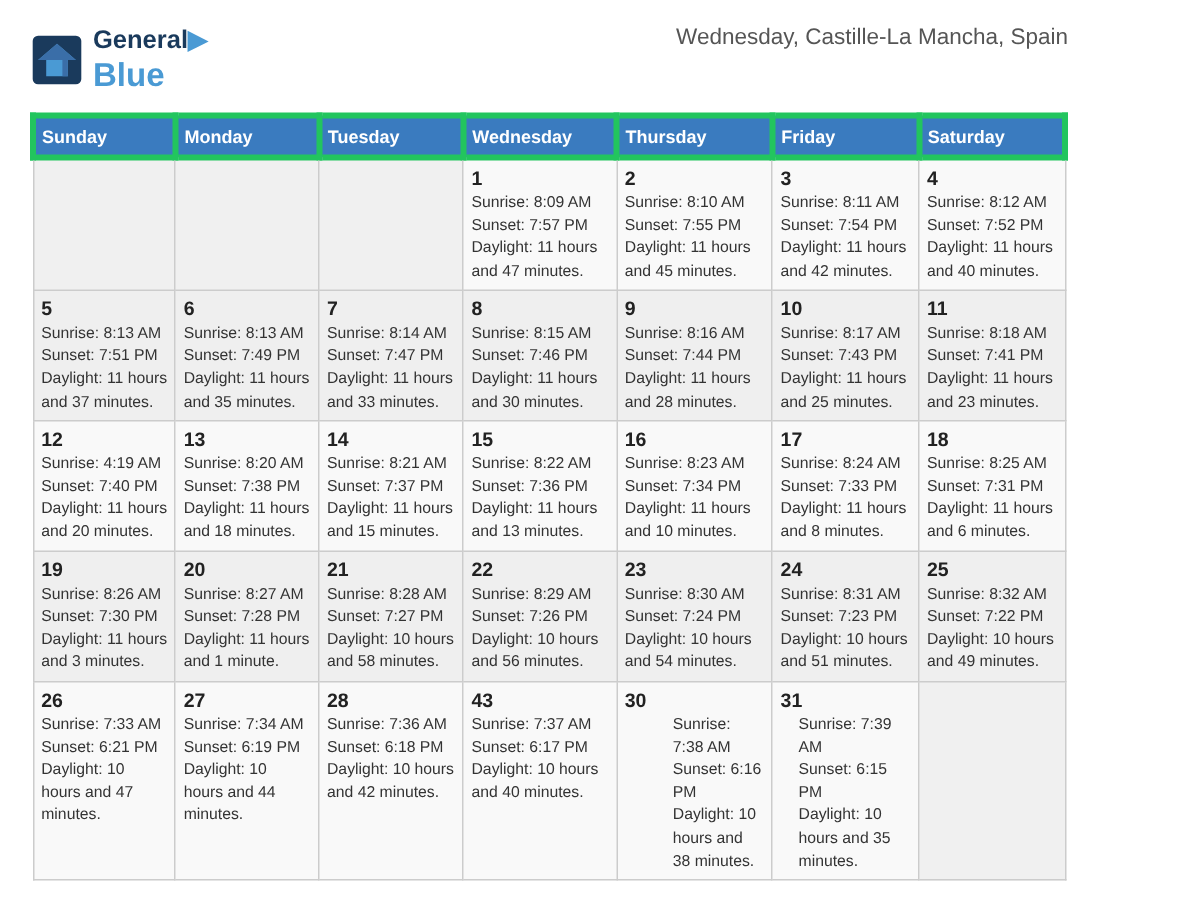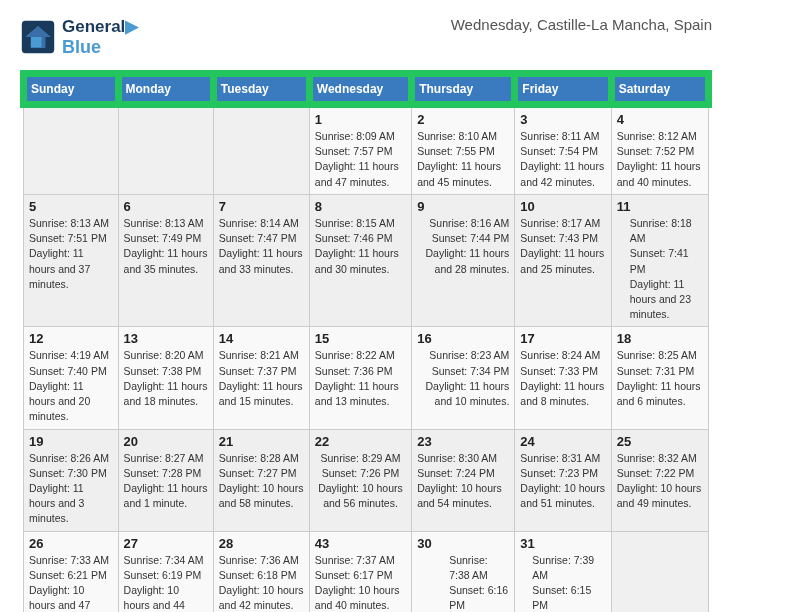--- a/index.html
+++ b/index.html
@@ -46,21 +46,21 @@
       border-collapse: collapse;
       font-size: 11px;
     }
     .calendar thead th {
       background: #3a7bbf;
       color: #fff;
       font-size: 12px;
       font-weight: bold;
       padding: 5px 4px;
       text-align: left;
-      border: 7px solid #22c55e;
+      border: 4px solid #22c55e;
     }
     .calendar tbody td {
       vertical-align: top;
       border: 1px solid #ccc;
       padding: 4px 5px;
       width: 113px;
       min-height: 80px;
       background: #fff;
     }
     .calendar tbody tr:nth-child(odd) td {
@@ -90,21 +90,21 @@
 <div class="container">
   <div class="header">
     <div class="logo">
       <svg class="logo-icon" viewBox="0 0 40 40">
         <rect x="2" y="2" width="36" height="36" rx="4" fill="#1a3a5c"></rect>
         <polygon points="20,8 34,20 28,20 28,32 12,32 12,20 6,20" fill="#4a9ad4"></polygon>
         <polygon points="20,8 34,20 28,20 28,32 24,32 24,20 12,20 12,20 6,20" fill="#3a6ea8"></polygon>
       </svg>
       <div>
         <div style="font-size:17px;font-weight:bold;color:#1a3a5c;">General<span style="color:#4a9ad4;">▶</span></div>
-        <div style="font-size:18px;font-weight:bold;color:#4a9ad4;">Blue</div>
+        <div style="font-size:22px;font-weight:bold;color:#4a9ad4;">Blue</div>
       </div>
     </div>
     <div class="title-block">
       <div class="location">Wednesday, Castille-La Mancha, Spain</div>
     </div>
   </div>
 
   <table class="calendar">
     <thead>
       <tr>
@@ -168,33 +168,33 @@
 Daylight: 11 hours and 33 minutes.</div>
           </td>
           <td>
             <div class="day-num">8</div>
             <div class="day-info" style="white-space: pre-line;">Sunrise: 8:15 AM
 Sunset: 7:46 PM
 Daylight: 11 hours and 30 minutes.</div>
           </td>
           <td>
             <div class="day-num">9</div>
-            <div class="day-info" style="white-space: pre-line; text-align: right;">Sunrise: 8:16 AM
+            <div class="day-info" style="white-space: pre-line;">Sunrise: 8:16 AM
 Sunset: 7:44 PM
 Daylight: 11 hours and 28 minutes.</div>
           </td>
           <td>
             <div class="day-num">10</div>
             <div class="day-info" style="white-space: pre-line;">Sunrise: 8:17 AM
 Sunset: 7:43 PM
 Daylight: 11 hours and 25 minutes.</div>
           </td>
           <td>
             <div class="day-num">11</div>
-            <div class="day-info" style="white-space: pre-line; margin-left: 13px;">Sunrise: 8:18 AM
+            <div class="day-info" style="white-space: pre-line;">Sunrise: 8:18 AM
 Sunset: 7:41 PM
 Daylight: 11 hours and 23 minutes.</div>
           </td>
         </tr>
         <tr>
           <td>
             <div class="day-num">12</div>
             <div class="day-info" style="white-space: pre-line;">Sunrise: 4:19 AM
 Sunset: 7:40 PM
 Daylight: 11 hours and 20 minutes.</div>
@@ -212,21 +212,21 @@
 Daylight: 11 hours and 15 minutes.</div>
           </td>
           <td>
             <div class="day-num">15</div>
             <div class="day-info" style="white-space: pre-line;">Sunrise: 8:22 AM
 Sunset: 7:36 PM
 Daylight: 11 hours and 13 minutes.</div>
           </td>
           <td>
             <div class="day-num">16</div>
-            <div class="day-info" style="white-space: pre-line; text-align: right;">Sunrise: 8:23 AM
+            <div class="day-info" style="white-space: pre-line;">Sunrise: 8:23 AM
 Sunset: 7:34 PM
 Daylight: 11 hours and 10 minutes.</div>
           </td>
           <td>
             <div class="day-num">17</div>
             <div class="day-info" style="white-space: pre-line;">Sunrise: 8:24 AM
 Sunset: 7:33 PM
 Daylight: 11 hours and 8 minutes.</div>
           </td>
           <td>
@@ -250,21 +250,21 @@
 Daylight: 11 hours and 1 minute.</div>
           </td>
           <td>
             <div class="day-num">21</div>
             <div class="day-info" style="white-space: pre-line;">Sunrise: 8:28 AM
 Sunset: 7:27 PM
 Daylight: 10 hours and 58 minutes.</div>
           </td>
           <td>
             <div class="day-num">22</div>
-            <div class="day-info" style="white-space: pre-line; text-align: center;">Sunrise: 8:29 AM
+            <div class="day-info" style="white-space: pre-line;">Sunrise: 8:29 AM
 Sunset: 7:26 PM
 Daylight: 10 hours and 56 minutes.</div>
           </td>
           <td>
             <div class="day-num">23</div>
             <div class="day-info" style="white-space: pre-line;">Sunrise: 8:30 AM
 Sunset: 7:24 PM
 Daylight: 10 hours and 54 minutes.</div>
           </td>
           <td>

